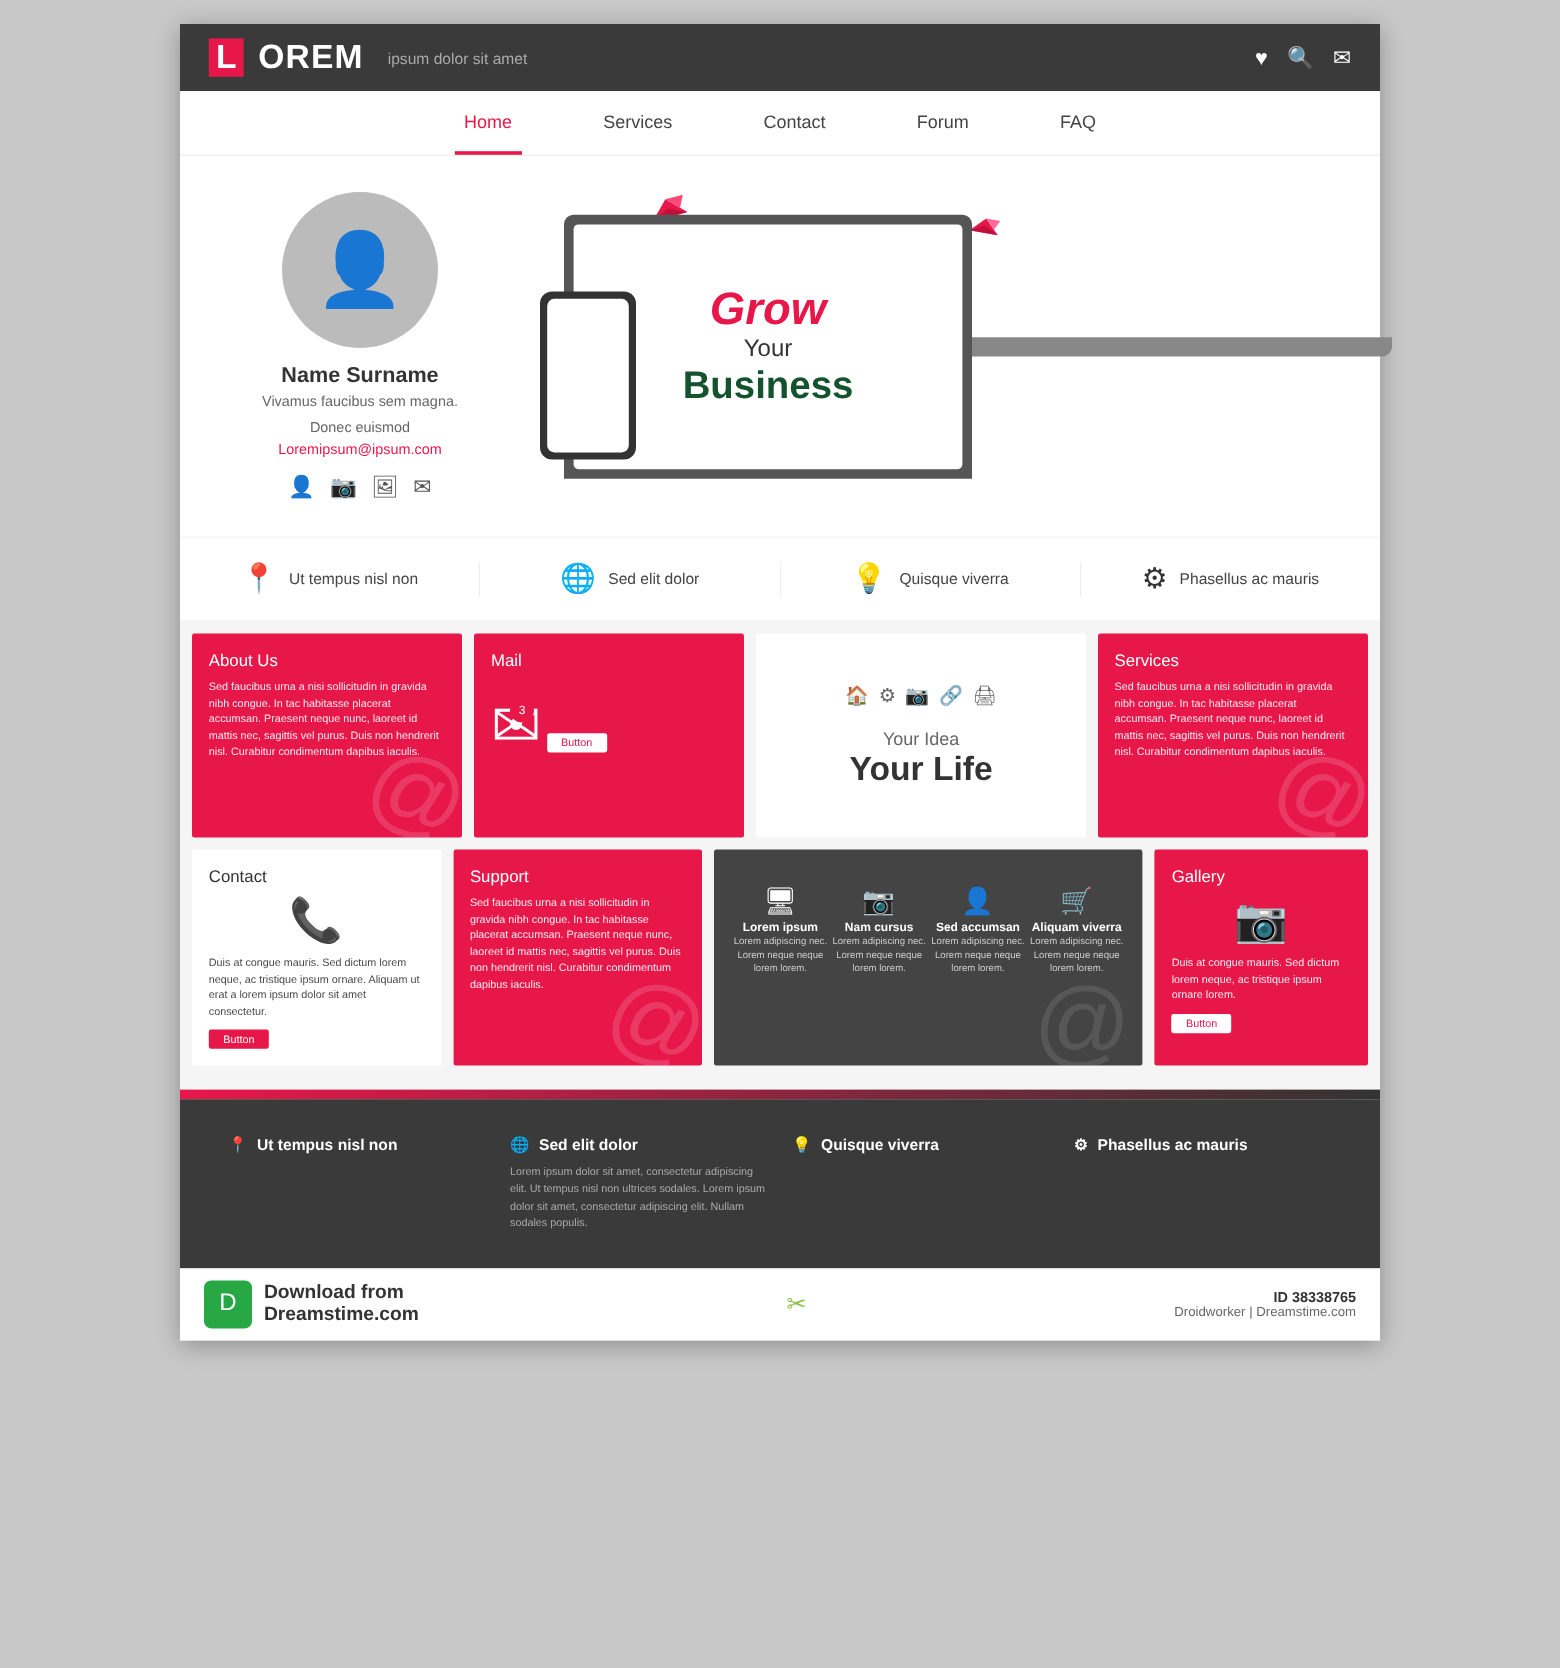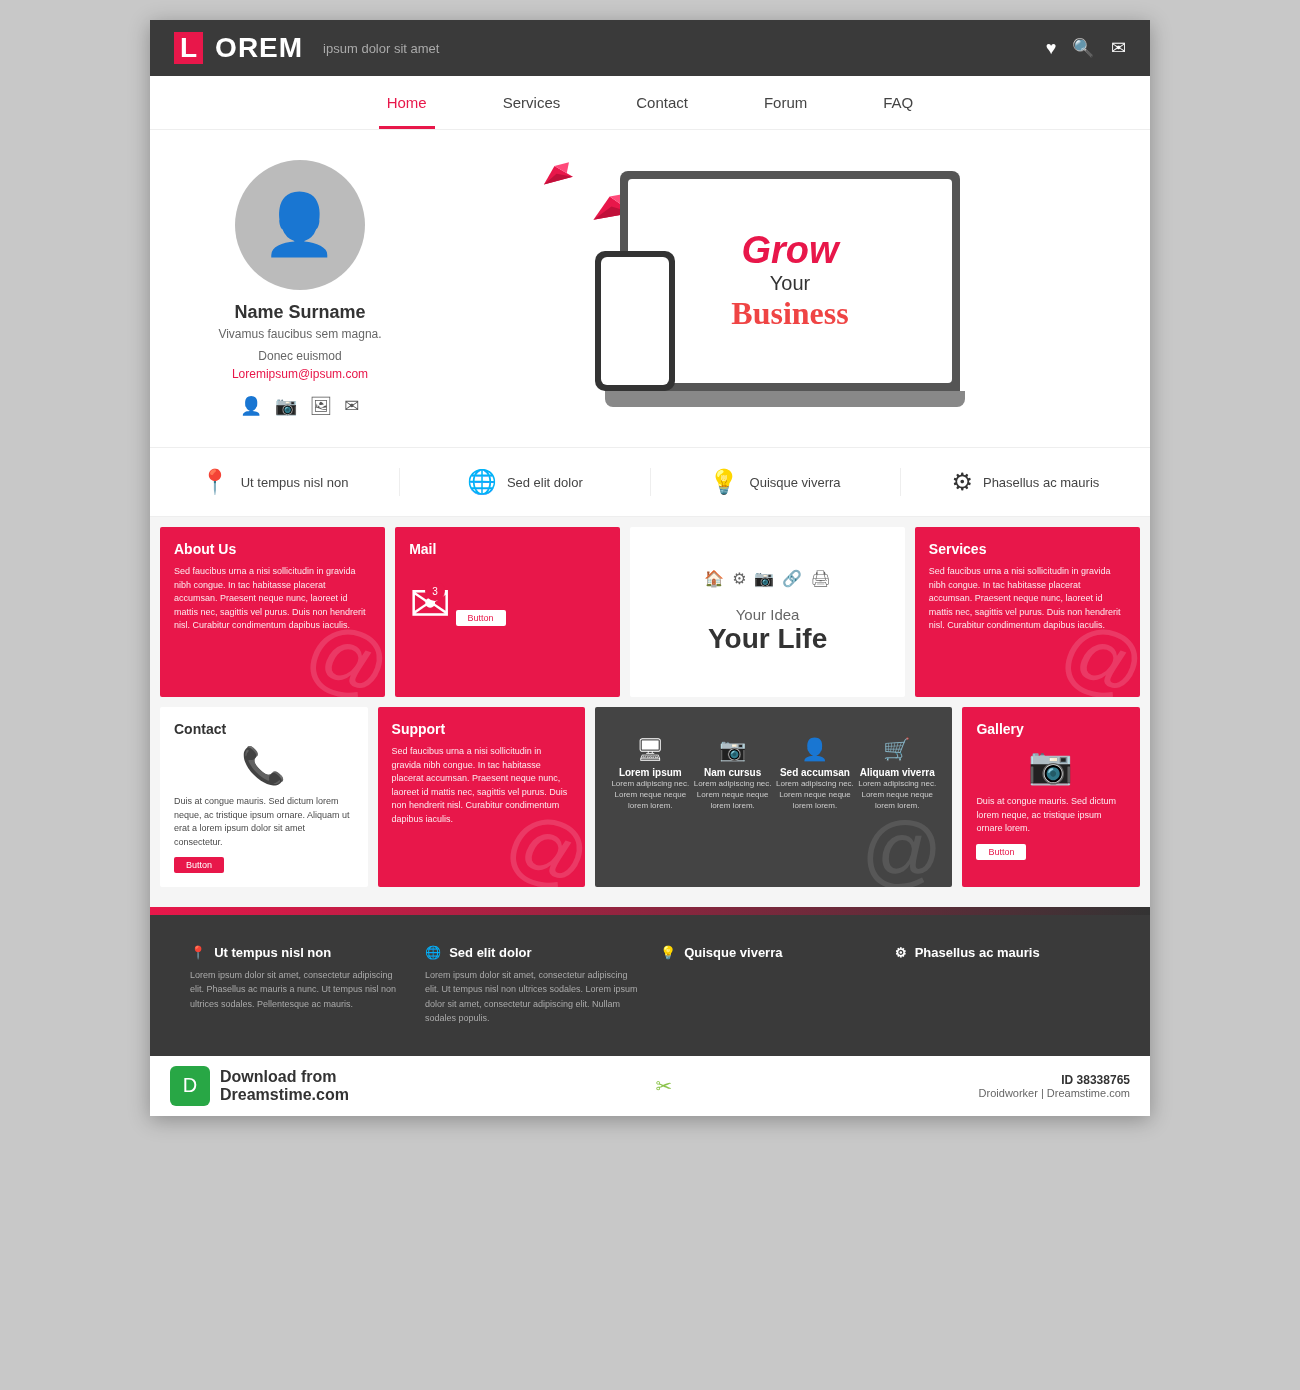--- a/index.html
+++ b/index.html
@@ -177,23 +177,22 @@
       color: #e8174a;
       font-style: italic;
       font-weight: bold;
     }
     .your-text {
       font-size: 20px;
       color: #333;
     }
     .business-text {
       font-size: 32px;
-      color: #ef4444;
+      color: #14532d;
       font-weight: bold;
-      font-family: Liberation Serif, serif;
     }
     .phone {
       width: 80px;
       height: 140px;
       background: #333;
       border-radius: 10px;
       position: absolute;
       left: -20px;
       bottom: 16px;
       padding: 6px;
@@ -254,21 +253,21 @@
       color: white;
       padding: 14px;
     }
     .cell-white {
       background: white;
       color: #333;
       padding: 14px;
     }
     .cell-title {
       font-size: 14px;
-      font-weight: bold;
+      font-weight: normal;
       margin-bottom: 8px;
     }
     .cell-text {
       font-size: 9px;
       line-height: 1.5;
       opacity: 0.9;
     }
     .cell-button {
       display: inline-block;
       background: white;
@@ -495,21 +494,21 @@
           <polygon points="0,12 12,0 24,12" fill="#e8174a"></polygon>
           <polygon points="0,12 12,6 24,12" fill="#c0103a"></polygon>
           <polygon points="12,0 20,8 24,0" fill="#ff6a9a"></polygon>
         </g>
       </svg>
 
       <div class="device-area">
         <div class="phone">
           <div class="phone-screen"></div>
         </div>
-        <div style="display:flex; flex-direction:column; align-items:center;">
+        <div style="display:flex; flex-direction:row; align-items:center;">
           <div class="laptop">
             <div class="laptop-screen">
               <div class="grow-text">Grow</div>
               <div class="your-text">Your</div>
               <div class="business-text">Business</div>
             </div>
           </div>
           <div class="laptop-base"></div>
         </div>
       </div>
@@ -624,21 +623,20 @@
   </div>
 
   <div class="separator"></div>
 
   <div class="footer">
     <div class="footer-col">
       <div class="footer-col-title">
         <span>📍</span>
         <span>Ut tempus nisl non</span>
       </div>
-      <div class="footer-col-text">Lorem ipsum dolor sit amet, consectetur adipiscing elit. Phasellus ac mauris a nunc. Ut tempus nisl non ultrices sodales. Pellentesque ac mauris.</div>
     </div>
     <div class="footer-col">
       <div class="footer-col-title">
         <span>🌐</span>
         <span>Sed elit dolor</span>
       </div>
       <div class="footer-col-text">Lorem ipsum dolor sit amet, consectetur adipiscing elit. Ut tempus nisl non ultrices sodales. Lorem ipsum dolor sit amet, consectetur adipiscing elit. Nullam sodales populis.</div>
     </div>
     <div class="footer-col">
       <div class="footer-col-title">

